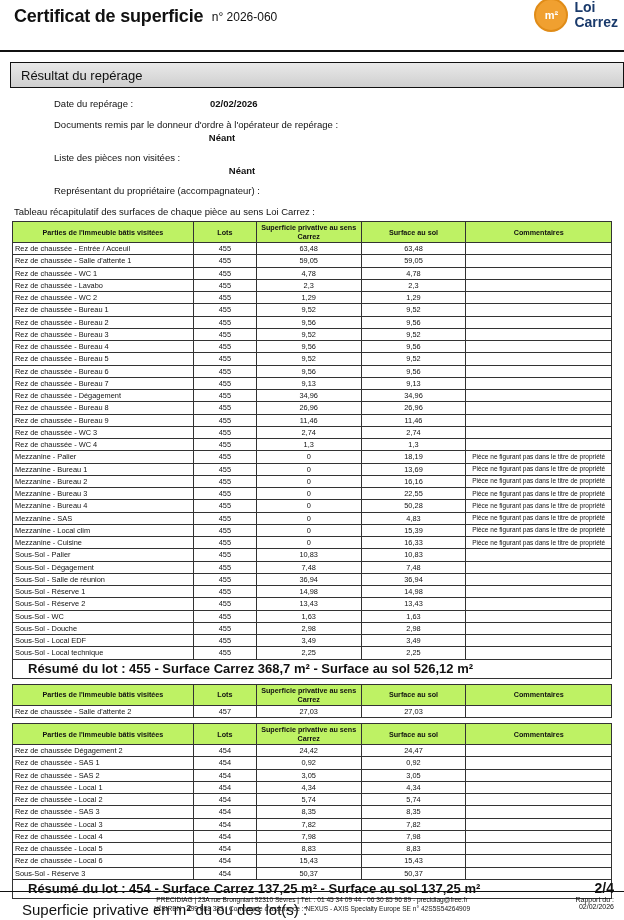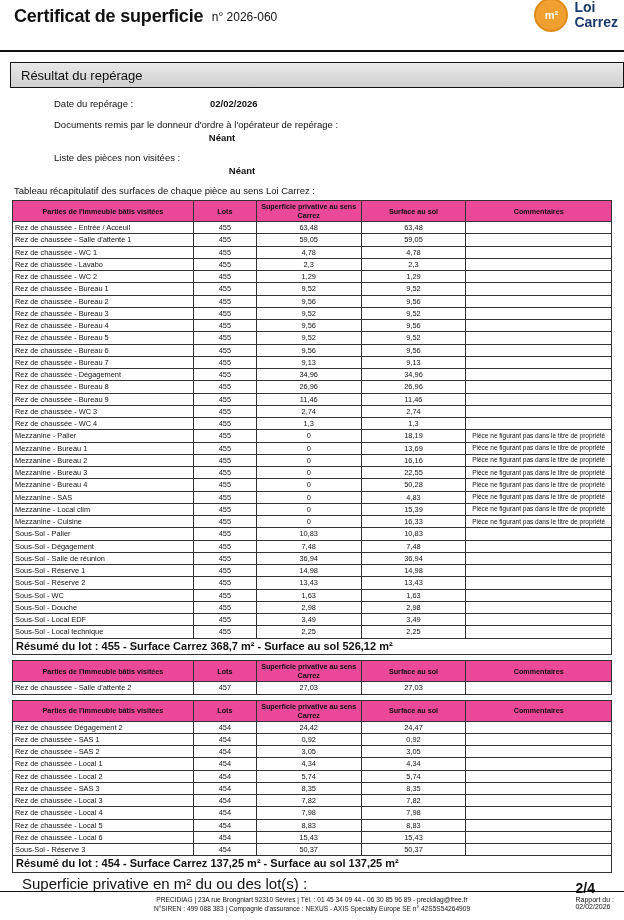--- a/index.html
+++ b/index.html
@@ -101,40 +101,40 @@
     font-size: 7.4px;
     table-layout: fixed;
   }
   table.surf th, table.surf td {
     border: 1px solid #333;
     padding: 1px 2px;
     line-height: 1.25;
     height: 11px;
   }
   table.surf thead th {
-    background: #ec4899;
+    background: #bef264;
     font-size: 7.2px;
     font-weight: bold;
     text-align: center;
     height: 20px;
     vertical-align: middle;
   }
   col.c-name { width: 30.2%; }
   col.c-lot  { width: 10.5%; }
   col.c-carrez { width: 17.5%; }
   col.c-sol { width: 17.5%; }
   col.c-comm { width: 24.3%; }
   td.name { text-align: left; padding-left: 3px; }
   td.num { text-align: center; }
   td.comm { text-align: center; font-size: 6.5px; }
   tr.summary td {
     text-align: left;
     font-weight: bold;
-    font-size: 11px;
-    padding-left: 3px;
+    font-size: 13px;
+    padding-left: 15px;
     height: 12px;
   }
   .tbl-gap { height: 5px; }
 
   
   .priv-line {
     margin: 2px 14px 0 22px;
     font-size: 15px;
   }
   .footer {
@@ -145,21 +145,21 @@
     padding-top: 3px;
     font-size: 6.6px;
     text-align: center;
     color: #111;
   }
   .footer .l { line-height: 1.45; }
   .footer-right {
     position: absolute;
     right: 10px;
     bottom: 4px;
-    text-align: left;
+    text-align: right;
     font-size: 7px;
   }
   .footer-right .pg { font-size: 14px; font-weight: bold; }
 </style>
 </head>
 <body>
 
 <div class="page">
 
   <div class="header">
@@ -185,20 +185,23 @@
       <span class="info-label">Date du repérage :</span>
       <span class="info-value-inline">02/02/2026</span>
     </div>
     <div class="info-row">
       <span class="info-label">Documents remis par le donneur d'ordre à l'opérateur de repérage :</span>
       <div class="info-value-below">Néant</div>
     </div>
     <div class="info-row">
       <span class="info-label">Liste des pièces non visitées :</span>
       <div class="info-value-below2">Néant</div>
+    </div>
+    <div class="info-row">
+      <span class="info-label">Représentant du propriétaire (accompagnateur) :</span>
     </div>
   </div>
 
   <div class="tab-intro">Tableau récapitulatif des surfaces de chaque pièce au sens Loi Carrez :</div>
 
   <table class="surf">
     <colgroup>
         <col class="c-name">
         <col class="c-lot">
         <col class="c-carrez">

